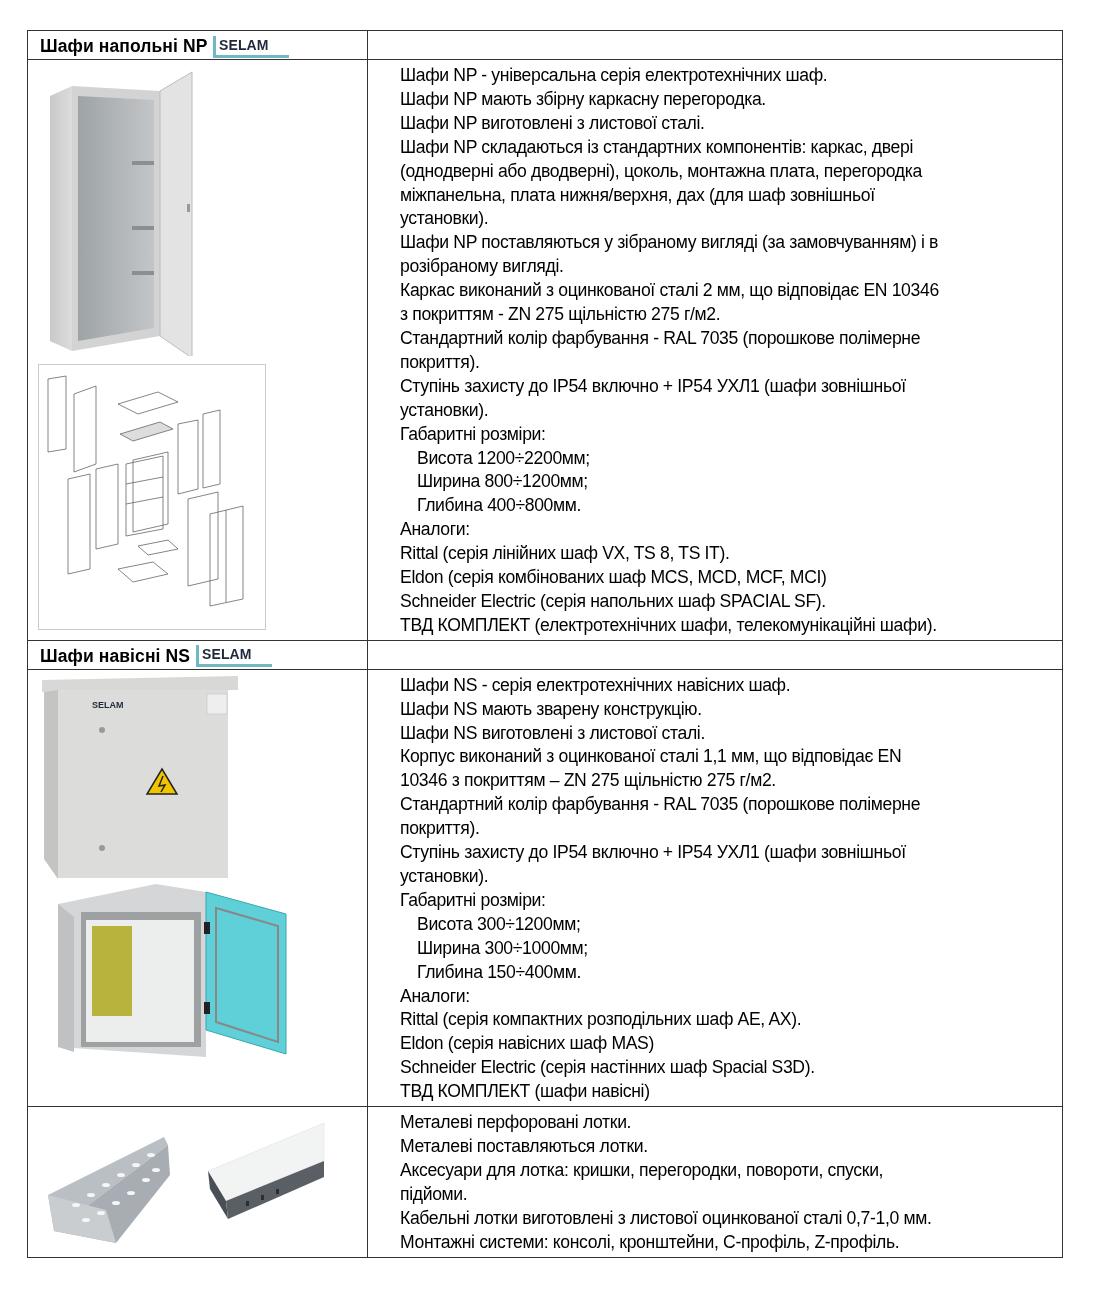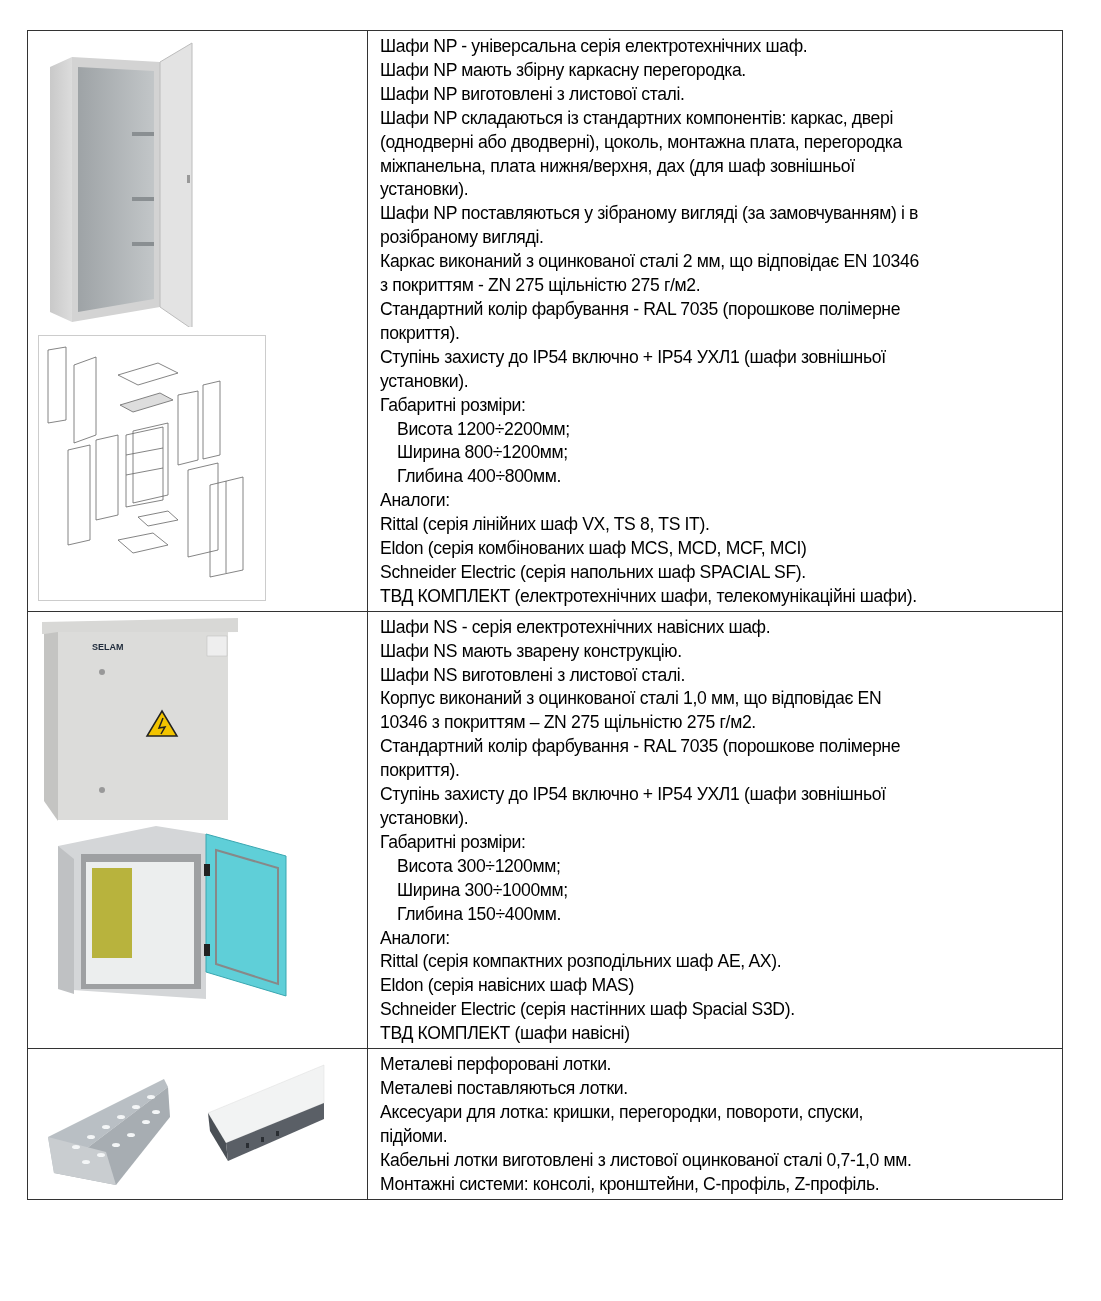--- a/index.html
+++ b/index.html
@@ -23,36 +23,49 @@
     display: inline-block; margin-left: 6px; width: 76px; height: 22px;
     background: #ffffff; border-left: 3px solid #6fb8c4; border-bottom: 3px solid #6fb8c4;
     position: relative;
   }
   .logo svg { position: absolute; left: 3px; top: 1px; }
 
   .body-text {
     padding: 4px 8px 2px 12px; font-size: 17.6px; line-height: 23.9px;
     font-stretch: condensed; letter-spacing: -0.35px;
   }
-  .body-text .line { display: block; white-space: pre-wrap; }
+  .body-text .line { display: block; white-space: pre-wrap; margin-left: 20px; }
   .body-text .u { }
   .body-text .ind { padding-left: 17px; }
 
   .img-cell { position: relative; }
 </style>
 </head>
 <body>
 
 <table class="doc-table">
   <colgroup>
       <col class="col-left">
       <col class="col-right">
     </colgroup>
   <tbody>
 
+    <tr class="hdr-row">
+      <td>
+        <div class="hdr-cell">
+          <span>Шафи напольні NP</span>
+          <span class="logo">
+            <svg width="70" height="16" viewBox="0 0 70 16">
+              <text x="0" y="13" font-family="Liberation Sans, sans-serif" font-size="14" font-weight="bold" fill="#1e2a3a">SELAM</text>
+            </svg>
+          </span>
+        </div>
+      </td>
+      <td></td>
+    </tr>
 
     <tr>
       <td class="img-cell" style="height:574px;">
 
         <svg width="180" height="290" style="position:absolute;left:14px;top:6px;" viewBox="0 0 180 290">
           <defs>
             <linearGradient id="cabSide" x1="0" x2="1">
                 <stop offset="0" stop-color="#c9c9c9"></stop>
                 <stop offset="1" stop-color="#dcdcdc"></stop>
               </linearGradient>
@@ -117,20 +130,33 @@
             <span class="line ind">Глибина 400÷800мм.</span>
             <span class="line u">Аналоги:</span>
             <span class="line">Rittal (серія лінійних шаф VX, TS 8, TS IT).</span>
             <span class="line">Eldon (серія комбінованих шаф MCS, MCD, MCF, MCI)</span>
             <span class="line">Schneider Electric (серія напольних шаф SPACIAL SF).</span>
             <span class="line">ТВД КОМПЛЕКТ (електротехнічних шафи, телекомунікаційні шафи).</span>
           </div>
       </td>
     </tr>
 
+    <tr class="hdr-row">
+      <td>
+        <div class="hdr-cell">
+          <span>Шафи навісні NS</span>
+          <span class="logo">
+            <svg width="70" height="16" viewBox="0 0 70 16">
+              <text x="0" y="13" font-family="Liberation Sans, sans-serif" font-size="14" font-weight="bold" fill="#1e2a3a">SELAM</text>
+            </svg>
+          </span>
+        </div>
+      </td>
+      <td></td>
+    </tr>
 
     <tr>
       <td class="img-cell" style="height:430px;">
 
         <svg width="200" height="205" style="position:absolute;left:12px;top:4px;" viewBox="0 0 200 205">
           <polygon points="2,6 198,2 198,16 2,18" fill="#d8d8d6"></polygon>
           <polygon points="4,18 18,16 18,205 4,185" fill="#c4c4c2"></polygon>
           <rect x="18" y="16" width="170" height="188" fill="#dcdcda"></rect>
           <text x="52" y="34" font-family="Liberation Sans, sans-serif" font-size="9" font-weight="bold" fill="#1e2a3a">SELAM</text>
           <rect x="167" y="20" width="20" height="20" fill="#eee" stroke="#bbb" stroke-width="0.5"></rect>
@@ -150,21 +176,21 @@
           <polygon points="160,26 222,44 222,160 160,140" fill="none" stroke="#888" stroke-width="2"></polygon>
           <rect x="148" y="40" width="6" height="12" fill="#222"></rect>
           <rect x="148" y="120" width="6" height="12" fill="#222"></rect>
         </svg>
       </td>
       <td>
         <div class="body-text">
             <span class="line">Шафи NS - серія електротехнічних навісних шаф.</span>
             <span class="line">Шафи NS мають зварену конструкцію.</span>
             <span class="line">Шафи NS виготовлені з листової сталі.</span>
-            <span class="line">Корпус виконаний з оцинкованої сталі 1,0 мм, що відповідає EN</span>
+            <span class="line">Корпус виконаний з оцинкованої сталі 1,1 мм, що відповідає EN</span>
             <span class="line">10346 з покриттям – ZN 275 щільністю 275 г/м2.</span>
             <span class="line">Стандартний колір фарбування - RAL 7035 (порошкове полімерне</span>
             <span class="line">покриття).</span>
             <span class="line">Ступінь захисту до IP54 включно + IP54 УХЛ1 (шафи зовнішньої</span>
             <span class="line">установки).</span>
             <span class="line u">Габаритні розміри:</span>
             <span class="line ind">Висота 300÷1200мм;</span>
             <span class="line ind">Ширина 300÷1000мм;</span>
             <span class="line ind">Глибина 150÷400мм.</span>
             <span class="line u">Аналоги:</span>

